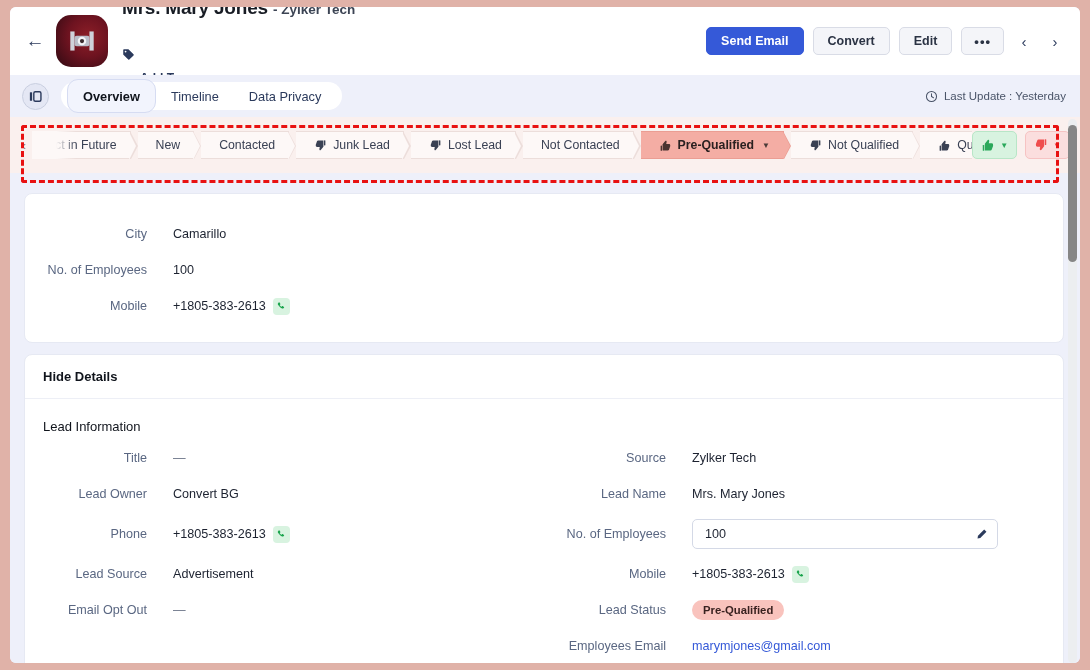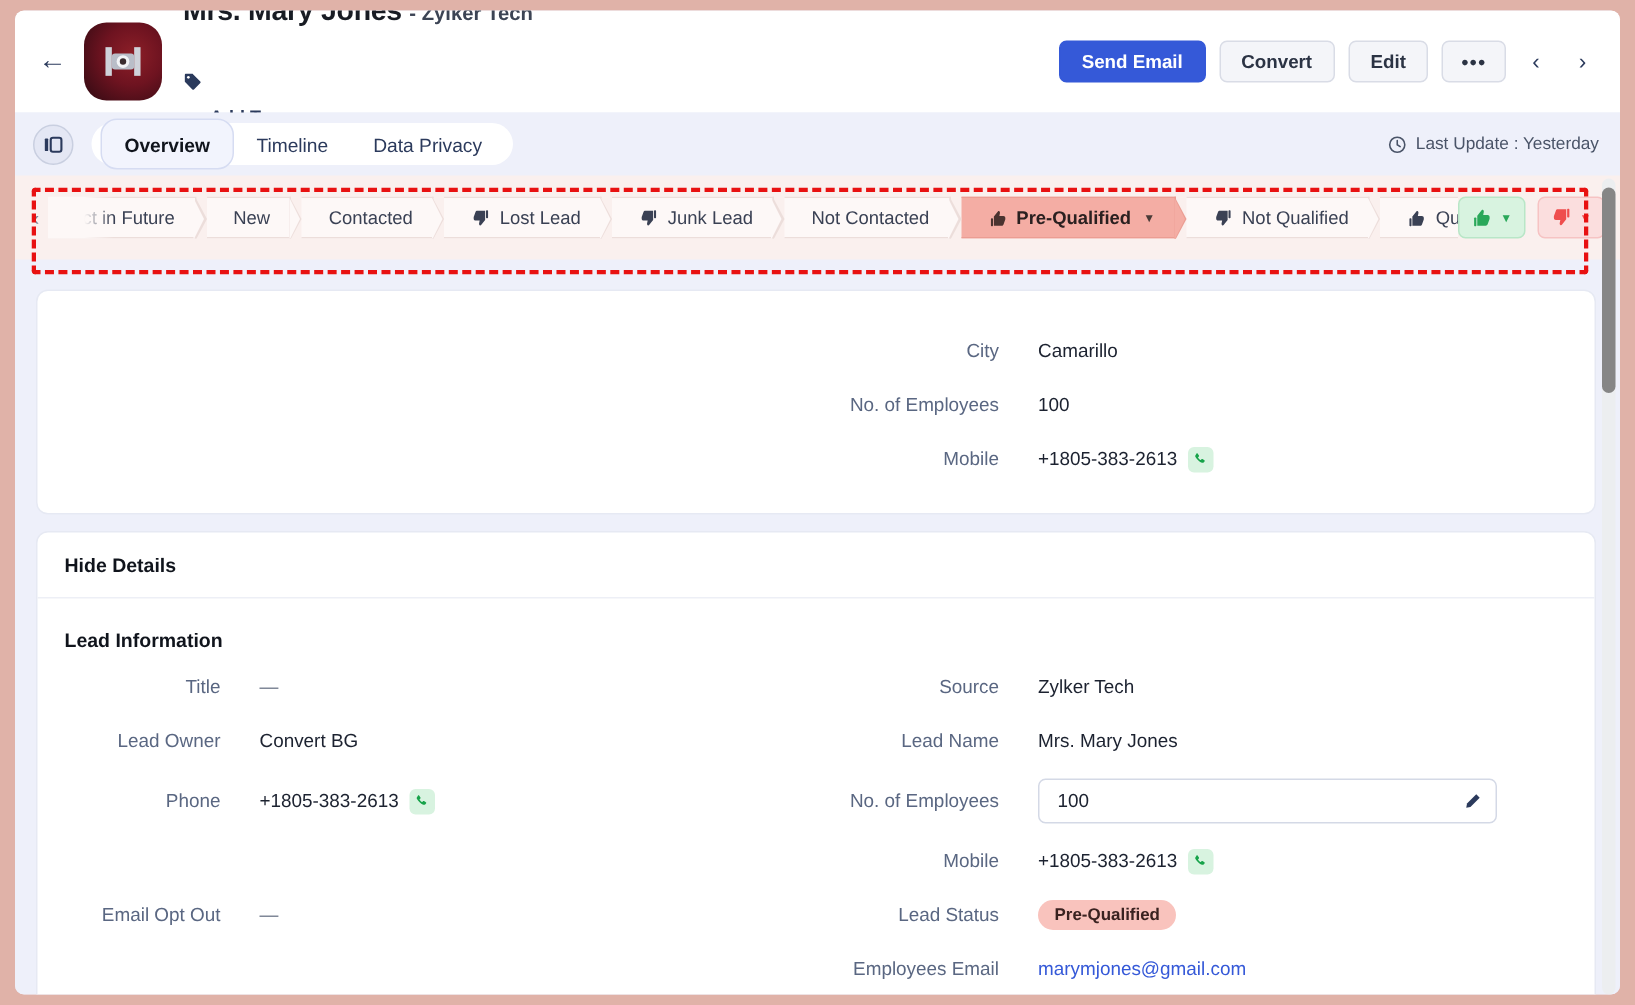--- a/index.html
+++ b/index.html
@@ -246,29 +246,28 @@
   }
   .card.summary { padding: 22px 0 18px; margin-bottom: 11px; }
   .card.details { padding: 0; }
   .hide-details {
     padding: 14px 18px;
     font-size: 13px; font-weight: bold; color: #10141c;
     border-bottom: 1px solid #edeff6;
     cursor: pointer;
   }
   .section-title {
-    font-size: 13px; font-weight: bold; color: #10141c;
+    font-size: 13px; font-weight: normal; color: #10141c;
     padding: 20px 0 6px 18px;
   }
   .rows { padding: 0 0 18px 0; }
   .frow {
     display: flex;
     min-height: 36px;
     align-items: center;
-    justify-content: flex-end;
   }
   .col {
     width: 50%;
     display: flex; align-items: center;
     min-height: 36px;
   }
   .flabel {
     width: 148px;
     text-align: right;
     padding-right: 26px;
@@ -406,28 +405,28 @@
         <span>New</span>
       </div>
       <div class="stage">
         <span>Contacted</span>
       </div>
       <div class="stage">
         <svg viewBox="0 0 16 16">
           <path d="M10.6 1.8H5.2c-.7 0-1.3.4-1.5 1L2.3 6.7c-.1.2-.1.4-.1.6v1.1c0 .8.7 1.5 1.5 1.5h3.4l-.5 2.5c-.1.5.1 1 .5 1.3.4.3.9.2 1.2-.1l3.3-4.2V1.8z" fill="#3a4154"></path>
           <rect x="12.3" y="1.4" width="1.7" height="6.6" rx="0.6" fill="#3a4154"></rect>
         </svg>
-        <span>Lost Lead</span>
+        <span>Junk Lead</span>
       </div>
       <div class="stage">
         <svg viewBox="0 0 16 16">
           <path d="M10.6 1.8H5.2c-.7 0-1.3.4-1.5 1L2.3 6.7c-.1.2-.1.4-.1.6v1.1c0 .8.7 1.5 1.5 1.5h3.4l-.5 2.5c-.1.5.1 1 .5 1.3.4.3.9.2 1.2-.1l3.3-4.2V1.8z" fill="#3a4154"></path>
           <rect x="12.3" y="1.4" width="1.7" height="6.6" rx="0.6" fill="#3a4154"></rect>
         </svg>
-        <span>Junk Lead</span>
+        <span>Lost Lead</span>
       </div>
       <div class="stage">
         <span>Not Contacted</span>
       </div>
       <div class="stage active">
         <svg viewBox="0 0 16 16">
           <path d="M5.4 14.2h5.4c.7 0 1.3-.4 1.5-1l1.4-3.9c.1-.2.1-.4.1-.6V7.6c0-.8-.7-1.5-1.5-1.5H8.9l.5-2.5c.1-.5-.1-1-.5-1.3-.4-.3-.9-.2-1.2.1L4.4 6.6v7.6z" fill="#4a3330"></path>
           <rect x="2" y="8" width="1.7" height="6.6" rx="0.6" fill="#4a3330"></rect>
         </svg>
         <span>Pre-Qualified</span>
@@ -548,20 +547,24 @@
               <span class="val">100</span>
               <svg viewBox="0 0 16 16">
                 <path d="M11.3 1.9l2.8 2.8-7.6 7.6-3.4.6.6-3.4 7.6-7.6z" fill="#2b3a5c"></path>
               </svg>
             </div>
           </div>
         </div>
 
         <div class="frow">
           <div class="col">
+            <div class="flabel">Lead Source</div>
+            <div class="fvalue">Advertisement</div>
+          </div>
+          <div class="col">
             <div class="flabel">Mobile</div>
             <div class="fvalue">
               <span>+1805-383-2613</span>
               <span class="phone-badge">
                 <svg viewBox="0 0 16 16">
                     <path d="M4.3 2.2c.4-.4 1-.3 1.3.1l1.3 2c.2.4.2.8-.1 1.1l-.8.8c-.1.1-.1.3 0 .5.5.9 1.4 1.8 2.3 2.3.2.1.4.1.5 0l.8-.8c.3-.3.7-.3 1.1-.1l2 1.3c.4.3.5.9.1 1.3l-.9.9c-.5.5-1.2.6-1.9.4C7.6 11.2 4.8 8.4 3 5.5c-.3-.7-.2-1.4.4-1.9l.9-1.4z" fill="#17a34a"></path>
                   </svg>
               </span>
             </div>
           </div>

